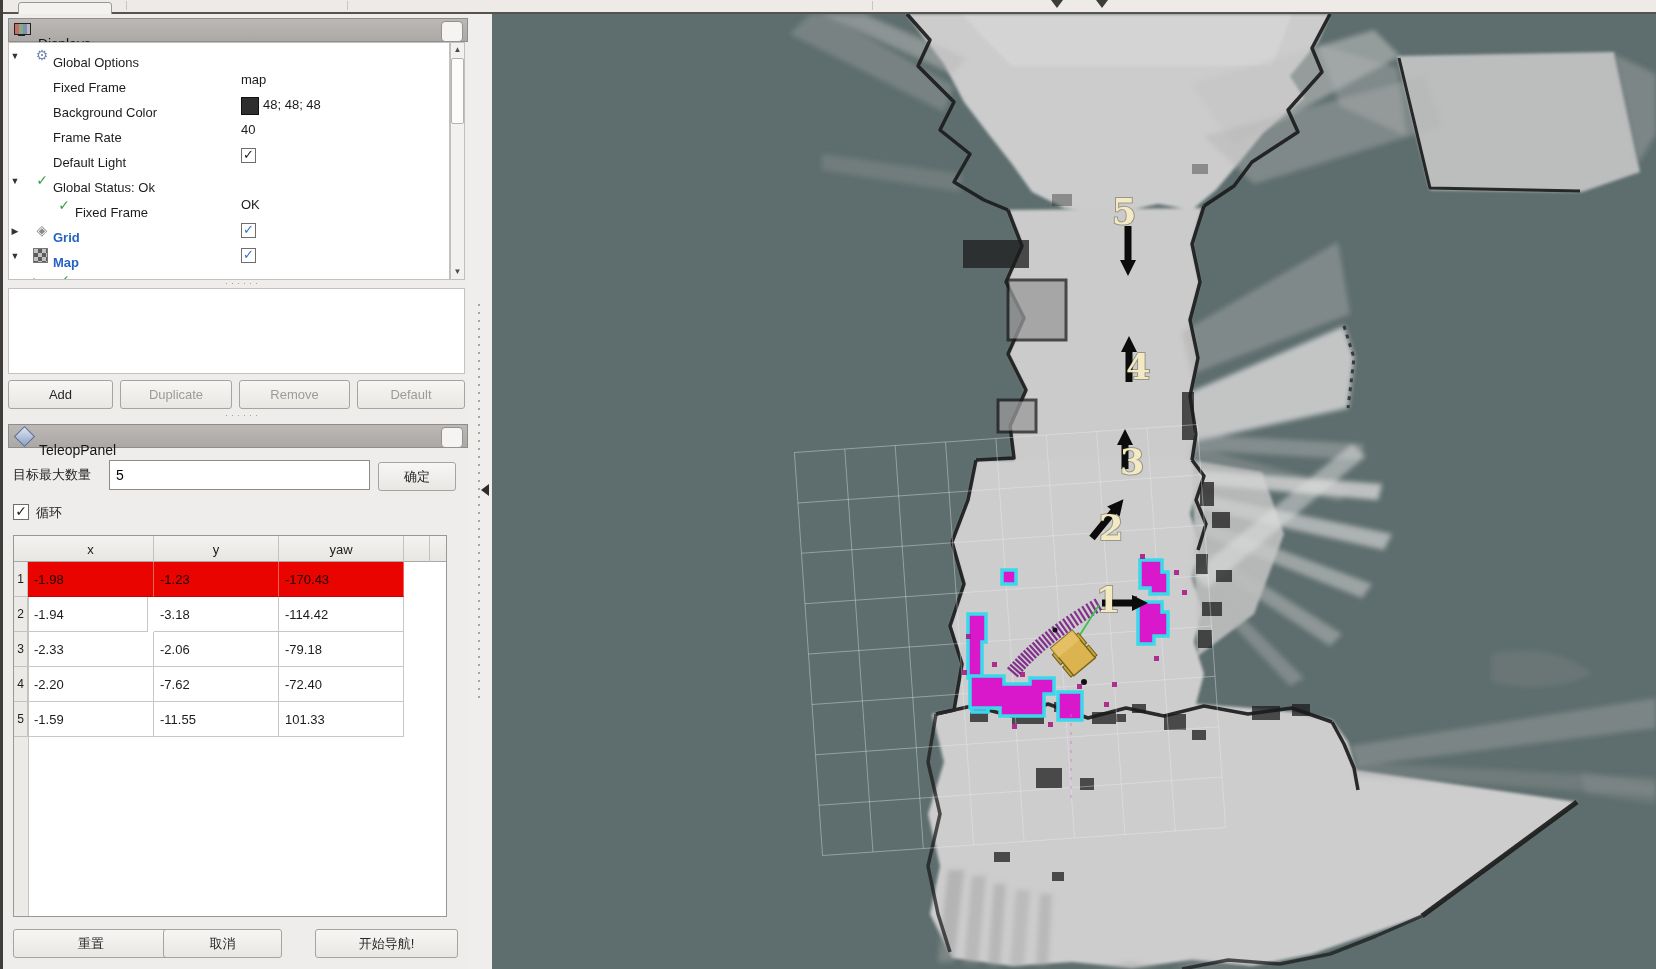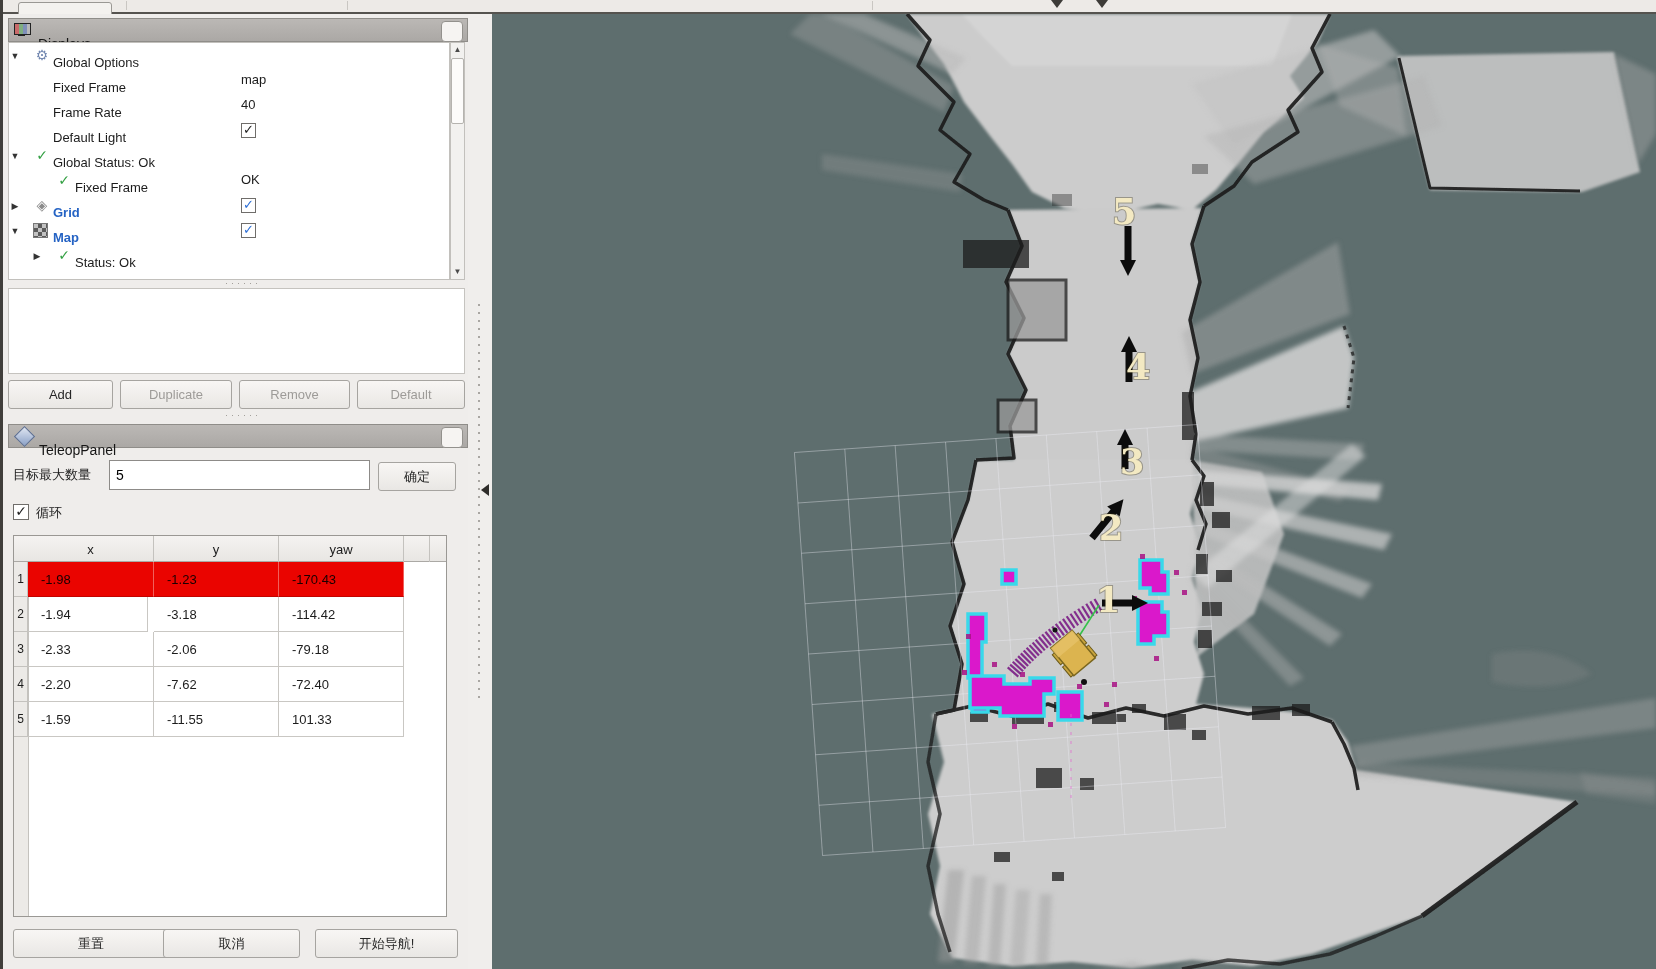--- a/index.html
+++ b/index.html
@@ -52,21 +52,21 @@
   #loop-box{position:absolute;left:10px;top:490px;width:14px;height:14px;background:#fff;border:1px solid #6f6d6a;font-size:14px;line-height:13px;font-weight:bold;text-align:center;color:#1d1d1d;}
   #loop-label{position:absolute;left:33px;top:490px;text-align:center;}
   
   #wtable{position:absolute;left:10px;top:521px;width:434px;height:382px;background:#fff;border:1px solid #9a9894;box-sizing:border-box;}
   .th-row{position:absolute;left:0;top:0;height:26px;width:100%;background:linear-gradient(#f5f3f1,#e8e6e3);border-bottom:1px solid #aba9a5;box-sizing:border-box;}
   .th-cell{position:absolute;top:0;height:26px;display:flex;align-items:center;justify-content:center;font-size:13px;border-right:1px solid #c4c2be;box-sizing:border-box;}
   .num-strip{position:absolute;left:0;top:26px;width:14px;bottom:0;background:#eceae7;border-right:1px solid #c4c2be;}
   .t-row{position:absolute;left:0;height:35px;width:414px;}
   .t-num{position:absolute;left:0;top:0;width:14px;height:35px;background:#eceae7;border-right:1px solid #c4c2be;border-bottom:1px solid #c4c2be;
          display:flex;align-items:center;justify-content:center;font-size:12px;box-sizing:border-box;}
-  .t-cell{position:absolute;top:0;height:35px;border-right:1px solid #c9c7c3;border-bottom:1px solid #c9c7c3;display:flex;align-items:center;padding-left:13px;box-sizing:border-box;font-size:13px;}
+  .t-cell{position:absolute;top:0;height:35px;border-right:1px solid #c9c7c3;border-bottom:1px solid #c9c7c3;display:flex;align-items:center;padding-left:6px;box-sizing:border-box;font-size:13px;}
   .t-row.sel .t-cell{background:#ea0400;border-right-color:#f0605c;border-bottom-color:#c20300;color:#1a0000;}
   
   #vsplit{position:absolute;left:468px;top:14px;width:24px;height:955px;background:#f0eeec;}
   #vsplit .dots{position:absolute;left:10px;top:290px;width:2px;height:400px;
      background:repeating-linear-gradient(#a9a6a2 0 2px,transparent 2px 8px);}
   #vsplit .collapse{position:absolute;left:13px;top:470px;width:0;height:0;border-top:6px solid transparent;border-bottom:6px solid transparent;border-right:8px solid #2e2c2a;}
   
   #view{position:absolute;left:492px;top:14px;width:1164px;height:955px;background:#5e6e6e;overflow:hidden;}
   #mapsvg{position:absolute;left:0;top:0;}
   .wp-label{font-family:"DejaVu Serif","Liberation Serif",serif;font-weight:bold;font-size:35px;
@@ -99,20 +99,25 @@
 
   <div id="tree">
         <div class="tree-row">
           <span class="exp" style="left:0px">▼</span>
           <span class="ticon gear-ic" style="left:24px">⚙</span>
           <span class="tlabel " style="left:44px">Global Options</span>
         </div>
         <div class="tree-row">
           <span class="tlabel " style="left:44px">Fixed Frame</span>
           <span class="tvalue">map</span>
+        </div>
+        <div class="tree-row">
+          <span class="tlabel " style="left:44px">Background Color</span>
+          <span class="swatch"></span>
+    <span class="tvalue" style="left:254px">48; 48; 48</span>
         </div>
         <div class="tree-row">
           <span class="tlabel " style="left:44px">Frame Rate</span>
           <span class="tvalue">40</span>
         </div>
         <div class="tree-row">
           <span class="tlabel " style="left:44px">Default Light</span>
           <span class="cbx check-dark">✓</span>
         </div>
         <div class="tree-row">
@@ -206,21 +211,21 @@
           <div class="t-row" style="top: 166px;">
             <div class="t-num">5</div>
             <div class="t-cell" style="left:14px;width:126px">-1.59</div>
             <div class="t-cell" style="left:140px;width:125px">-11.55</div>
             <div class="t-cell" style="left:265px;width:125px">101.33</div>
           </div>
         </div>
   </div>
 
   <div class="btn" style="left:10px;top:915px;width:156px">重置</div>
-  <div class="btn" style="left:160px;top:915px;width:137px">取消</div>
+  <div class="btn" style="left:160px;top:915px;width:119px">取消</div>
   <div class="btn" style="left:312px;top:915px;width:143px">开始导航!</div>
 <div class="btn" style="left: 5px; top: 366px; width: 105px;">Add</div>
       <div class="btn disabled" style="left: 117px; top: 366px; width: 112px;">Duplicate</div>
       <div class="btn disabled" style="left: 236px; top: 366px; width: 111px;">Remove</div>
       <div class="btn disabled" style="left: 354px; top: 366px; width: 108px;">Default</div>
     </div>
 
 <div id="vsplit">
   <div class="dots"></div>
   <div class="collapse"></div>

